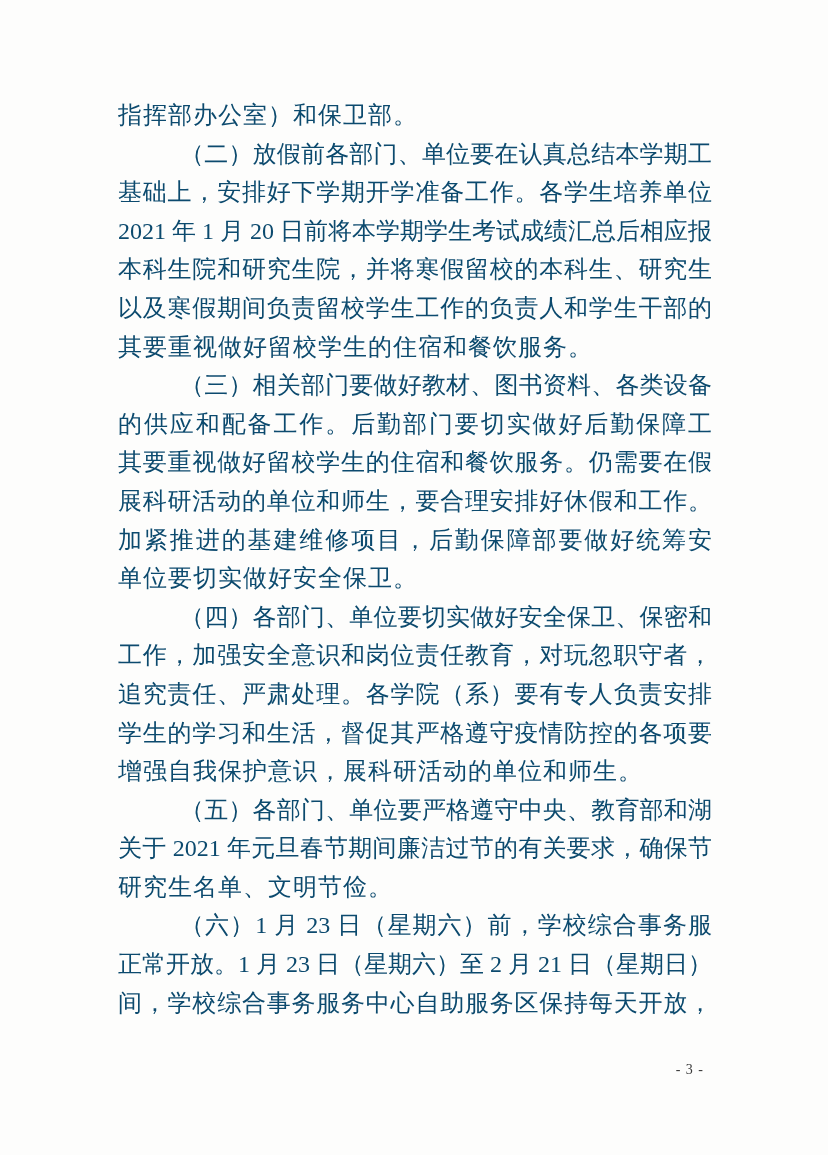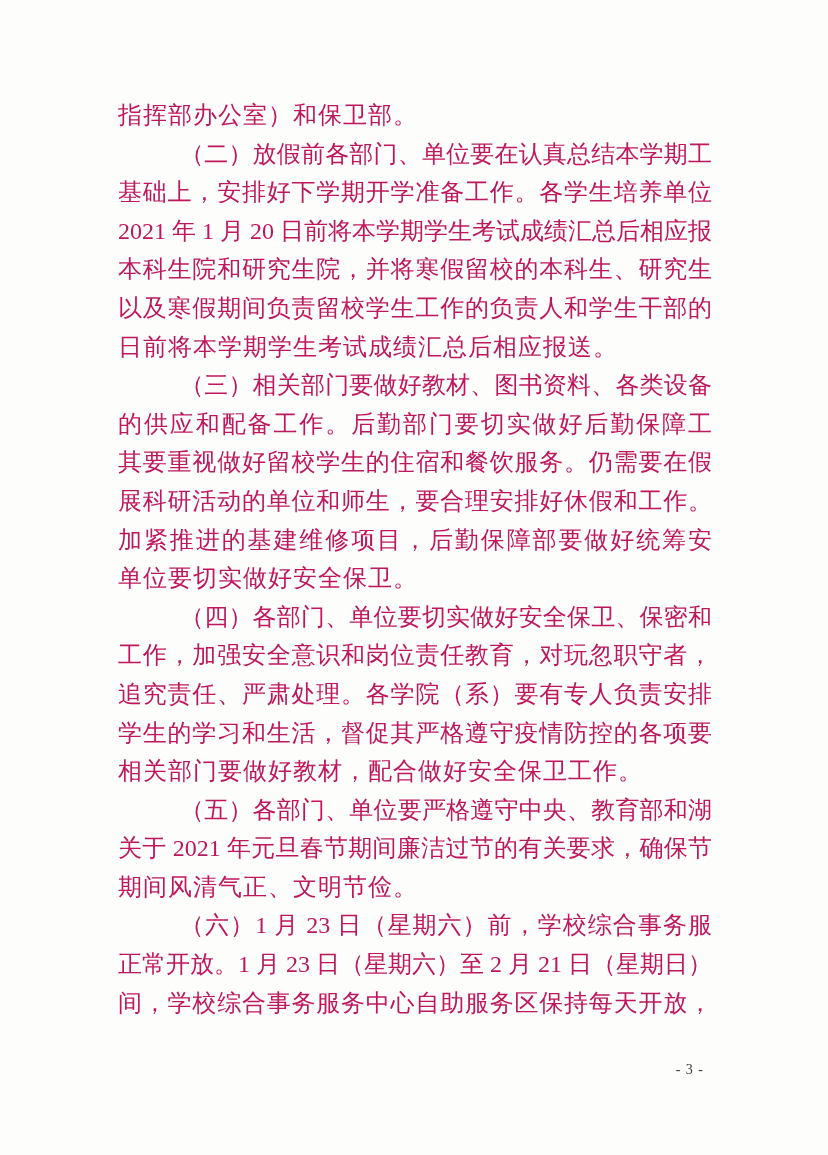--- a/index.html
+++ b/index.html
@@ -17,21 +17,21 @@
   .page {
     position: absolute;
     inset: 0;
     background: #fdfdfc;
   }
   .doc-body {
     position: absolute;
     left: 118px;
     top: 96px;
     width: 594px;
-    color: #be185d;
+    color: #0c4a6e;
     font-size: 24px;
   }
   .paragraph {
     margin: 0;
     padding: 0;
   }
   .line {
     height: 38.6px;
     line-height: 38.6px;
     white-space: nowrap;
@@ -66,41 +66,41 @@
   <div class="doc-body" id="doc-body">
       <div class="paragraph">
         <div class="line">指挥部办公室）和保卫部。</div>
       </div>
       <div class="paragraph">
         <div class="line full indent">（二）放假前各部门、单位要在认真总结本学期工作的</div>
         <div class="line full">基础上，安排好下学期开学准备工作。各学生培养单位于</div>
         <div class="line full">2021 年 1 月 20 日前将本学期学生考试成绩汇总后相应报送</div>
         <div class="line full">本科生院和研究生院，并将寒假留校的本科生、研究生名单</div>
         <div class="line full">以及寒假期间负责留校学生工作的负责人和学生干部的联</div>
-        <div class="line">日前将本学期学生考试成绩汇总后相应报送。</div>
+        <div class="line">其要重视做好留校学生的住宿和餐饮服务。</div>
       </div>
       <div class="paragraph">
         <div class="line full indent">（三）相关部门要做好教材、图书资料、各类设备器材</div>
         <div class="line full">的供应和配备工作。后勤部门要切实做好后勤保障工作，尤</div>
         <div class="line full">其要重视做好留校学生的住宿和餐饮服务。仍需要在假期开</div>
         <div class="line full">展科研活动的单位和师生，要合理安排好休假和工作。需要</div>
         <div class="line full">加紧推进的基建维修项目，后勤保障部要做好统筹安排，确</div>
         <div class="line">单位要切实做好安全保卫。</div>
       </div>
       <div class="paragraph">
         <div class="line full indent">（四）各部门、单位要切实做好安全保卫、保密和防火</div>
         <div class="line full">工作，加强安全意识和岗位责任教育，对玩忽职守者，学校将</div>
         <div class="line full">追究责任、严肃处理。各学院（系）要有专人负责安排在校</div>
         <div class="line full">学生的学习和生活，督促其严格遵守疫情防控的各项要求，</div>
-        <div class="line">相关部门要做好教材，配合做好安全保卫工作。</div>
+        <div class="line">增强自我保护意识，展科研活动的单位和师生。</div>
       </div>
       <div class="paragraph">
         <div class="line full indent">（五）各部门、单位要严格遵守中央、教育部和湖北省</div>
         <div class="line full">关于 2021 年元旦春节期间廉洁过节的有关要求，确保节日</div>
-        <div class="line">期间风清气正、文明节俭。</div>
+        <div class="line">研究生名单、文明节俭。</div>
       </div>
       <div class="paragraph">
         <div class="line full indent">（六）1 月 23 日（星期六）前，学校综合事务服务中心</div>
         <div class="line full">正常开放。1 月 23 日（星期六）至 2 月 21 日（星期日）期</div>
         <div class="line full">间，学校综合事务服务中心自助服务区保持每天开放，开放</div>
       </div>
     </div>
   <div class="page-number">- 3 -</div>
 </div>
 

